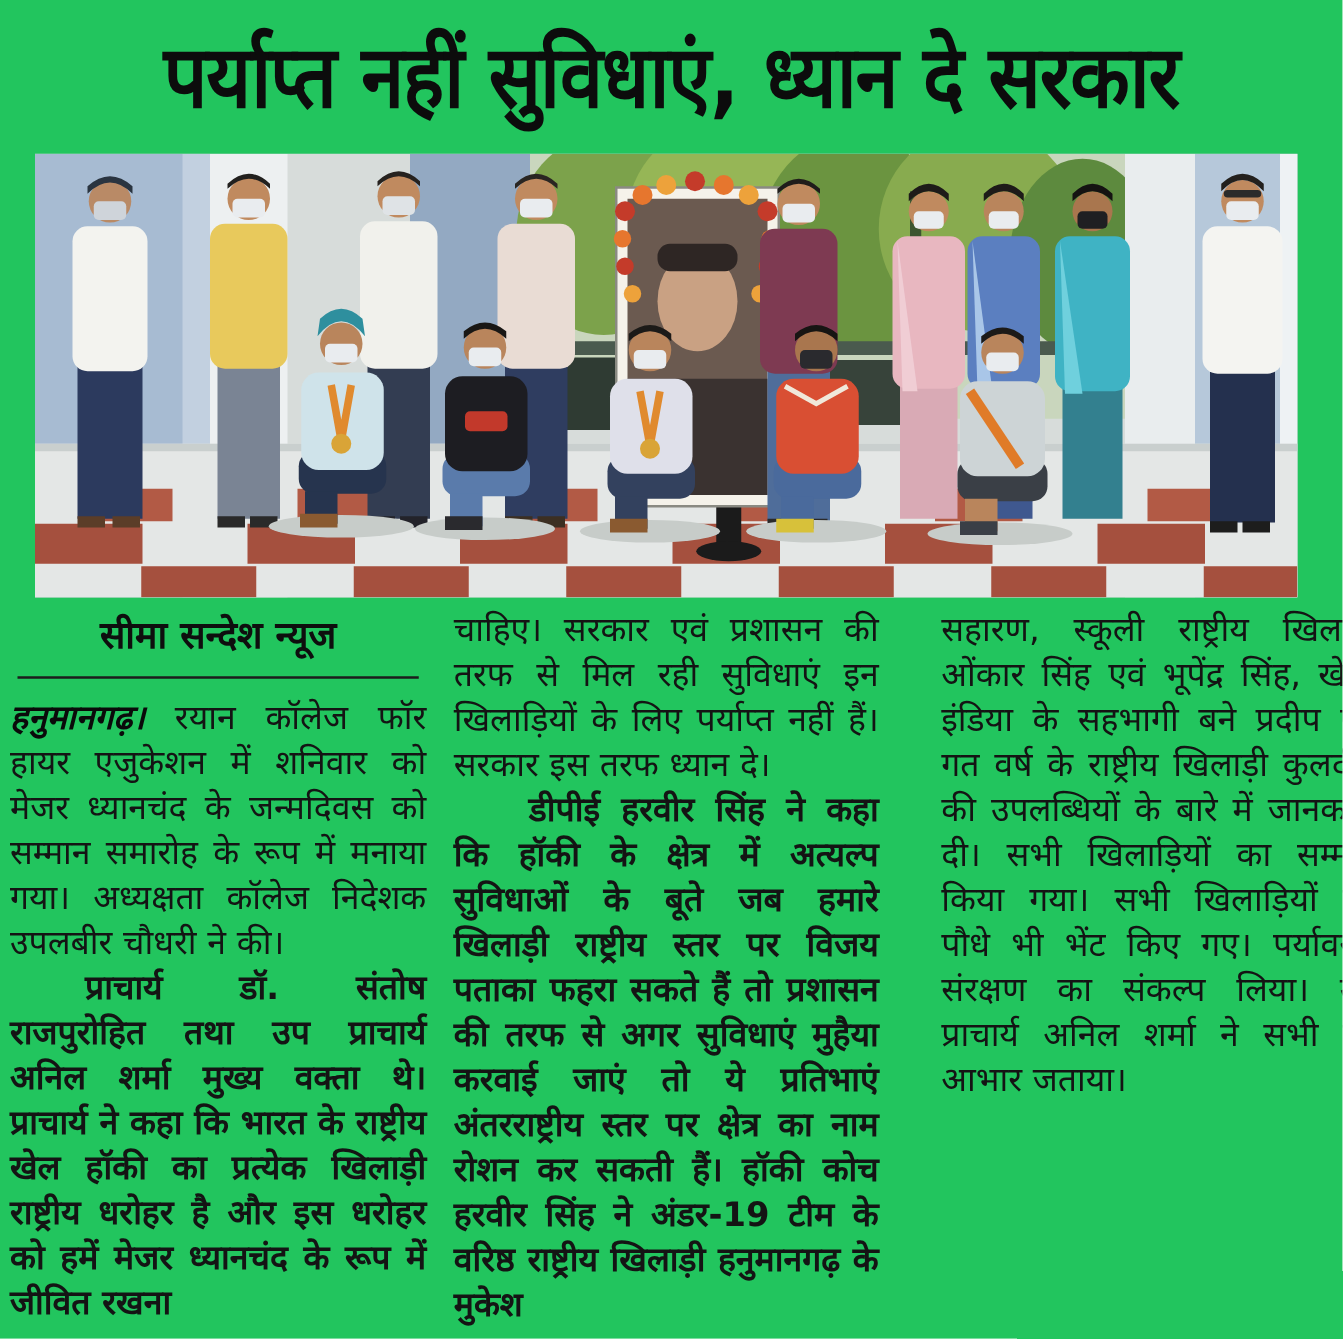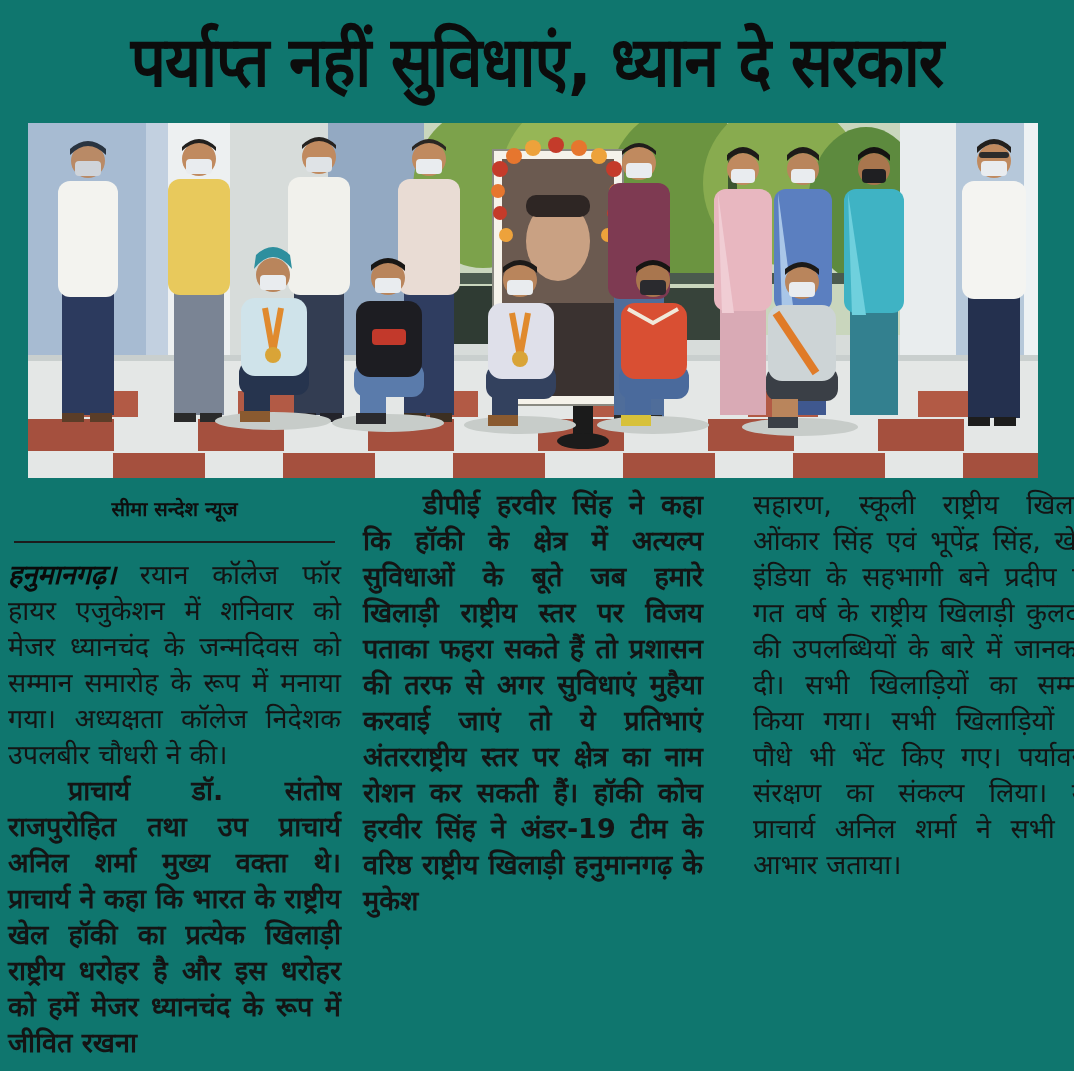--- a/index.html
+++ b/index.html
@@ -1,19 +1,19 @@
 <!DOCTYPE html>
 <html lang="hi"><head>
 <meta charset="utf-8">
 <style>
   html,body{margin:0;padding:0;background:#ffffff;}
   .clipping{
     position:relative;
     width:1074px;height:1071px;
-    background:#0f766e;
+    background:#22c55e;
     font-family:"DejaVu Sans","Liberation Sans",sans-serif;
     color:#161616;
     overflow:hidden;
   }
   
   .headline{
     position:absolute;left:0;top:0;width:1074px;height:118px;
     display:flex;align-items:center;justify-content:center;
   }
   .headline h1{
@@ -41,21 +41,21 @@
     color:#141414;
   }
   .col p{margin:0 0 0 0;}
   .col .indent{text-indent:60px;font-weight:bold;}
   #col1{left:8px;width:333px;}
   #col2{left:363px;width:340px;}
   #col3{left:753px;width:349px;}
   .byline{
     text-align:center;
     font-weight:700;
-    font-size:20px;
+    font-size:30px;
     color:#0e0e0e;
     padding:4px 10px 14px 10px;
     margin:0 6px 14px 6px;
     border-bottom:2px solid #1c1c1c;
   }
   .lead{font-weight:700;color:#0a0a0a;font-style:italic;}
 </style>
 </head>
 <body>
 
@@ -286,20 +286,21 @@
     </svg>
   </figure>
 
   <div class="col" id="col1">
     <div class="byline">सीमा सन्देश न्यूज</div>
     <p><span class="lead">हनुमानगढ़।</span><span> रयान कॉलेज फॉर हायर एजुकेशन में शनिवार को मेजर ध्यानचंद के जन्मदिवस को सम्मान समारोह के रूप में मनाया गया। अध्यक्षता कॉलेज निदेशक उपलबीर चौधरी ने की।</span></p>
     <p class="indent">प्राचार्य डॉ. संतोष राजपुरोहित तथा उप प्राचार्य अनिल शर्मा मुख्य वक्ता थे। प्राचार्य ने कहा कि भारत के राष्ट्रीय खेल हॉकी का प्रत्येक खिलाड़ी राष्ट्रीय धरोहर है और इस धरोहर को हमें मेजर ध्यानचंद के रूप में जीवित रखना</p>
   </div>
 
   <div class="col" id="col2">
+    <p>चाहिए। सरकार एवं प्रशासन की तरफ से मिल रही सुविधाएं इन खिलाड़ियों के लिए पर्याप्त नहीं हैं। सरकार इस तरफ ध्यान दे।</p>
     <p class="indent">डीपीई हरवीर सिंह ने कहा कि हॉकी के क्षेत्र में अत्यल्प सुविधाओं के बूते जब हमारे खिलाड़ी राष्ट्रीय स्तर पर विजय पताका फहरा सकते हैं तो प्रशासन की तरफ से अगर सुविधाएं मुहैया करवाई जाएं तो ये प्रतिभाएं अंतरराष्ट्रीय स्तर पर क्षेत्र का नाम रोशन कर सकती हैं। हॉकी कोच हरवीर सिंह ने अंडर-19 टीम के वरिष्ठ राष्ट्रीय खिलाड़ी हनुमानगढ़ के मुकेश</p>
   </div>
 
   <div class="col" id="col3">
     <p>सहारण, स्कूली राष्ट्रीय खिलाड़ी ओंकार सिंह एवं भूपेंद्र सिंह, खेलो इंडिया के सहभागी बने प्रदीप एवं गत वर्ष के राष्ट्रीय खिलाड़ी कुलदीप की उपलब्धियों के बारे में जानकारी दी। सभी खिलाड़ियों का सम्मान किया गया। सभी खिलाड़ियों को पौधे भी भेंट किए गए। पर्यावरण संरक्षण का संकल्प लिया। उप प्राचार्य अनिल शर्मा ने सभी का आभार जताया।</p>
   </div>
 
 </div>
 
 </body></html>

